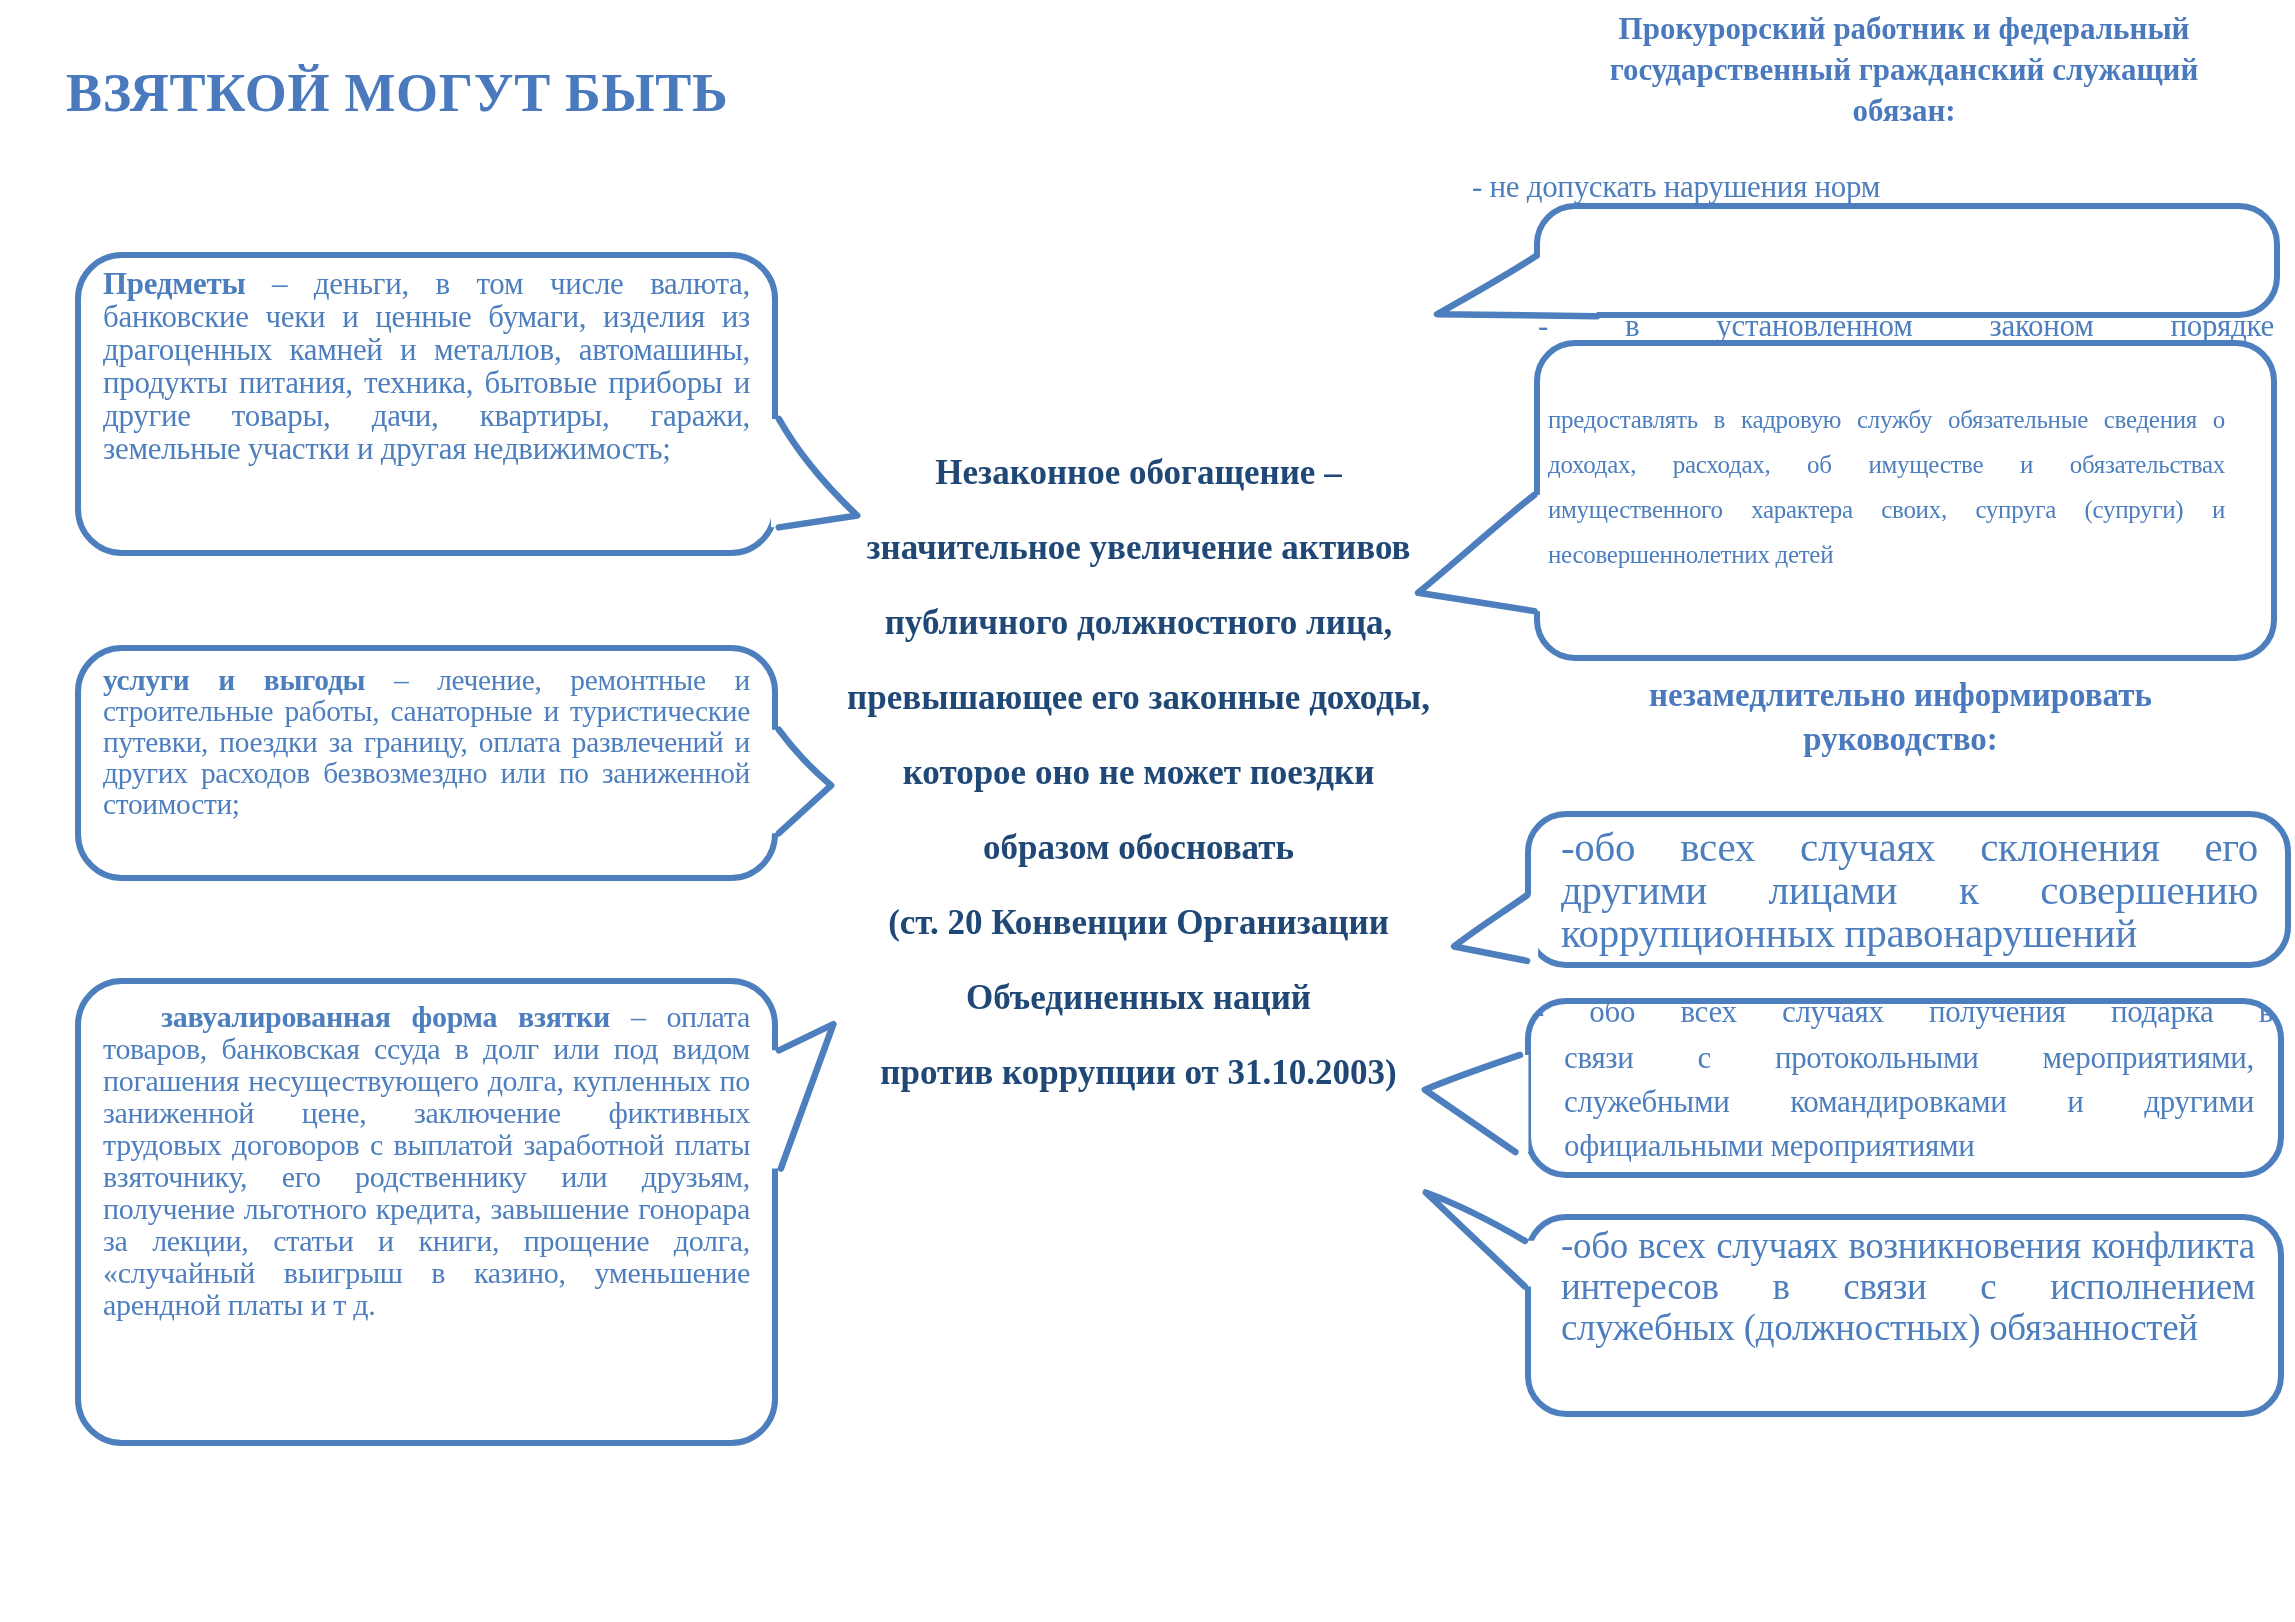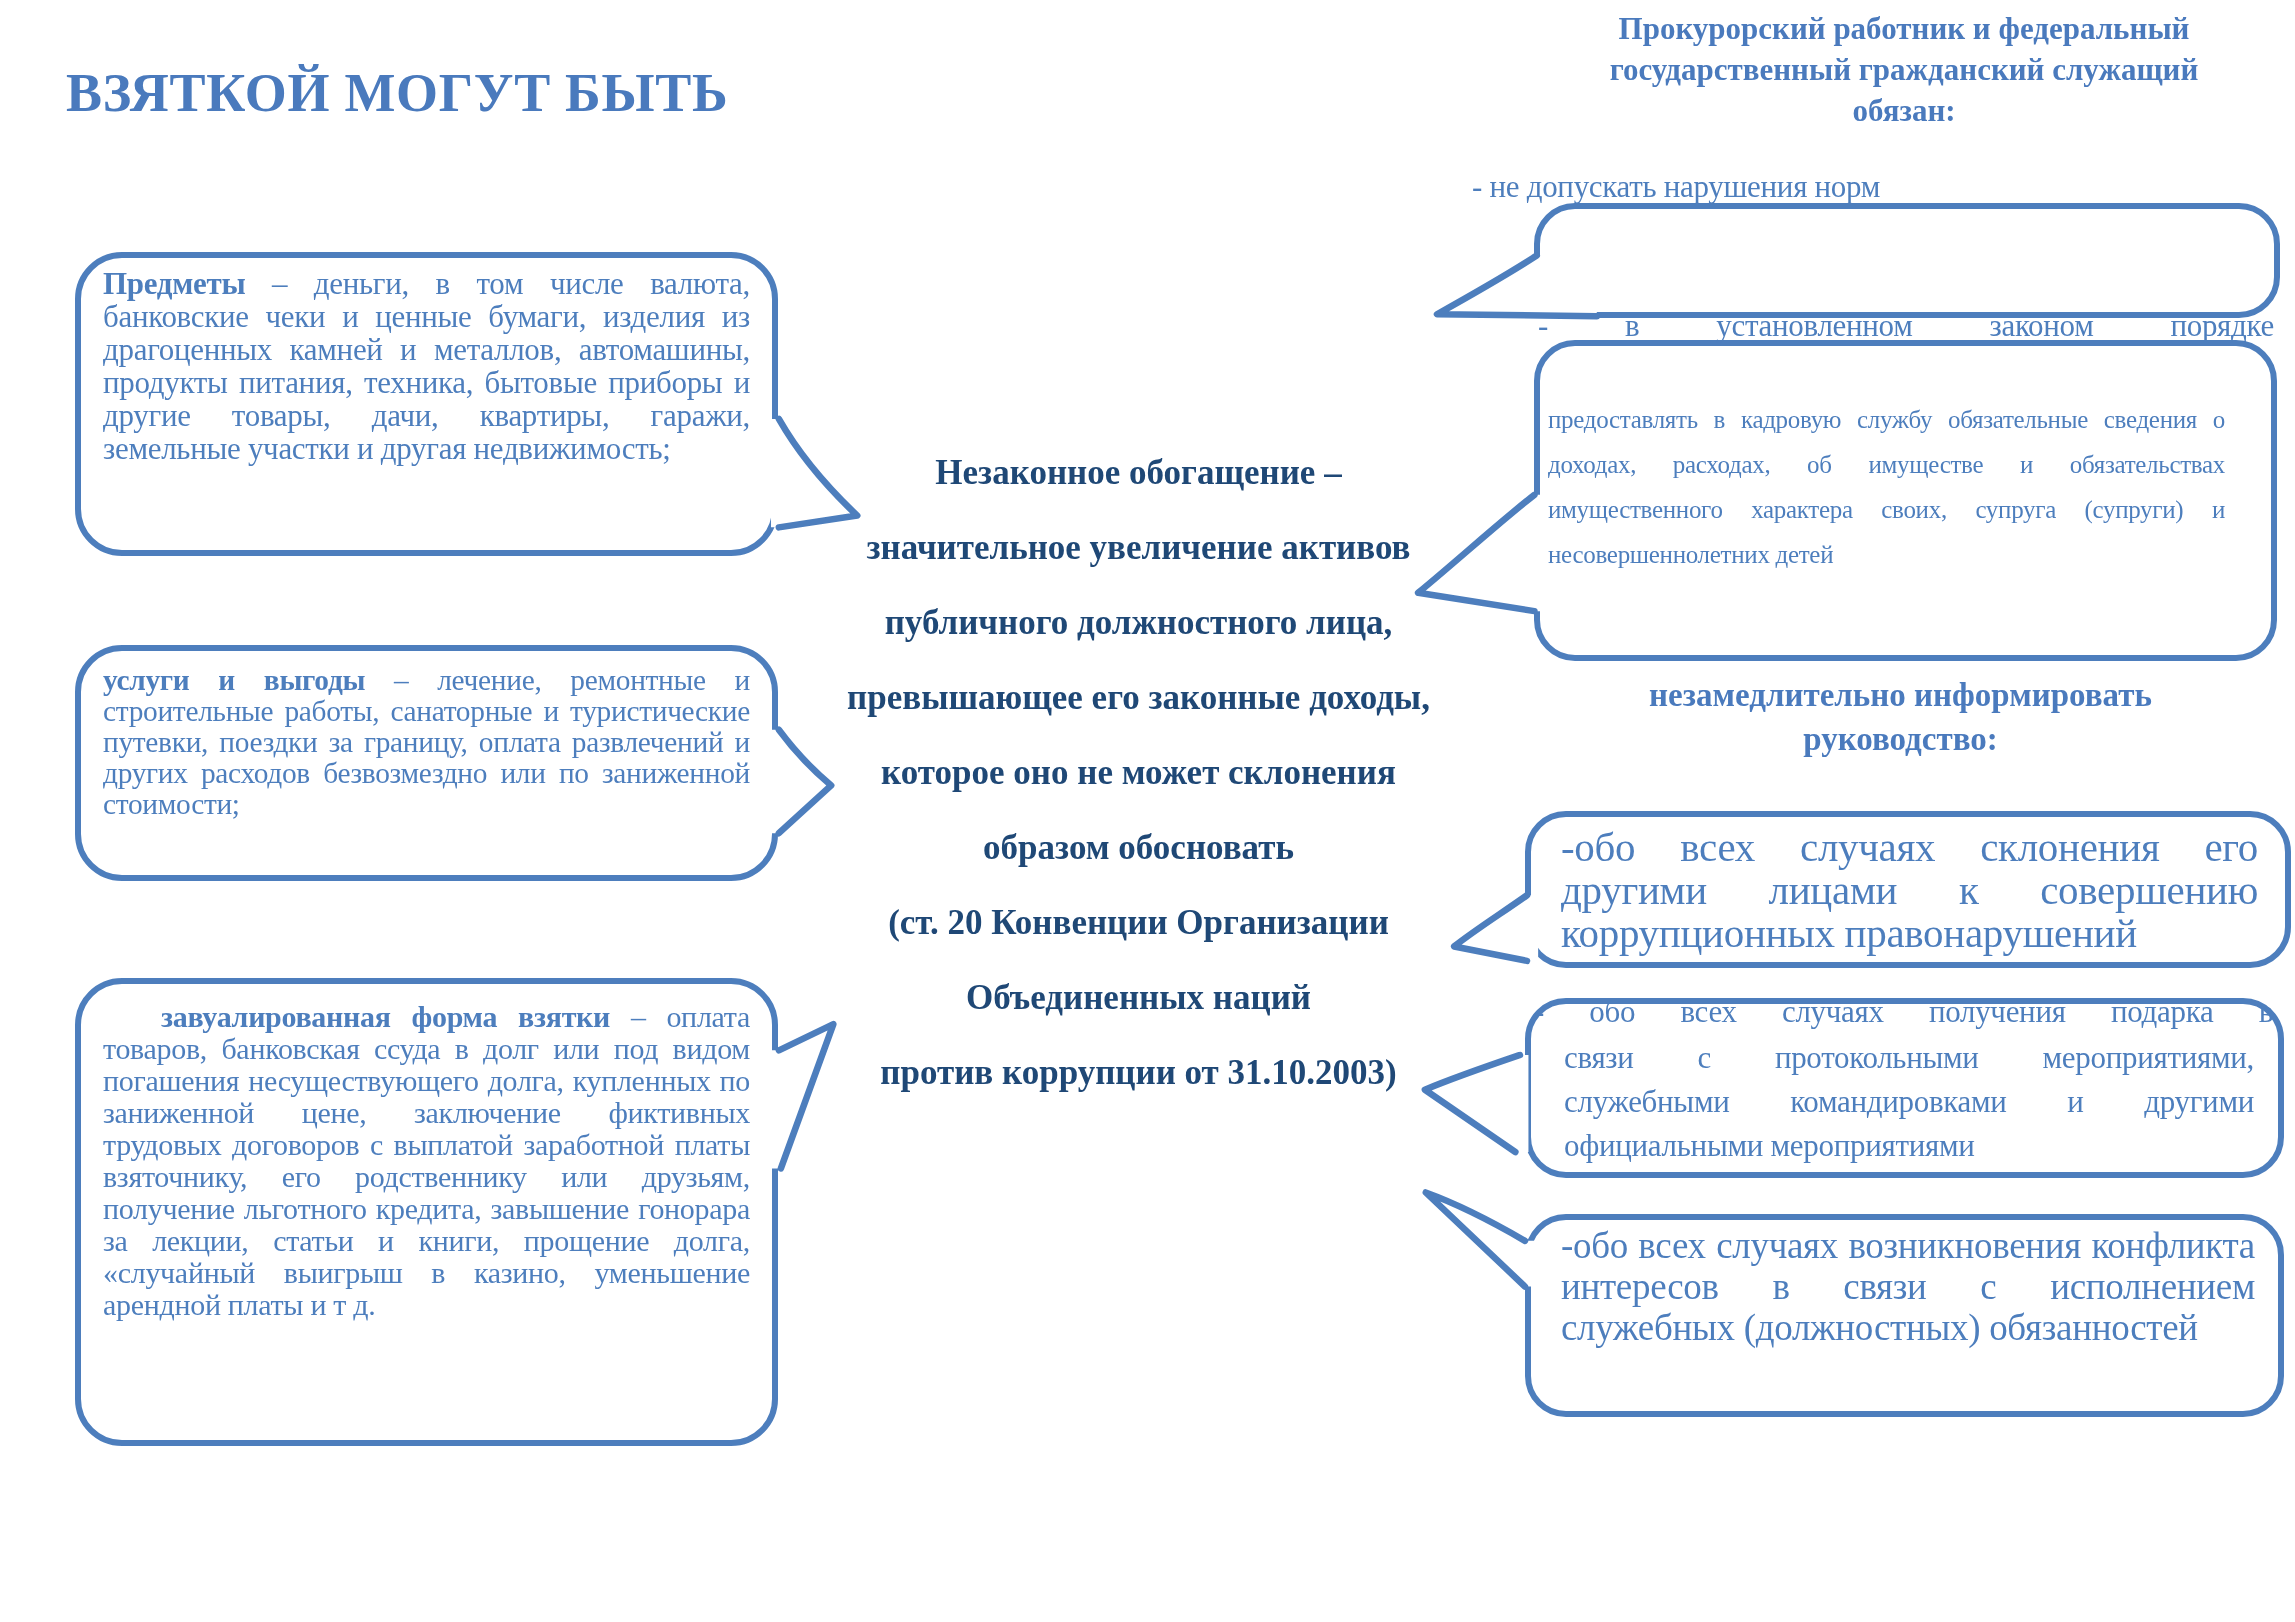--- a/index.html
+++ b/index.html
@@ -71,21 +71,21 @@
   <svg class="tail" style="left:771px;top:1011px" width="69" height="164" viewBox="0 0 105 250">
     <path class="tf" d="M 12,60 L 95,20 L 15,240 L 0,240 L 0,60 Z"></path>
     <path class="ts" d="M 12,60 L 95,20 L 15,240"></path>
   </svg>
 
   <div class="center-def">
     <div>Незаконное обогащение –</div>
     <div>значительное увеличение активов</div>
     <div>публичного должностного лица,</div>
     <div>превышающее его законные доходы,</div>
-    <div>которое оно не может склонения</div>
+    <div>которое оно не может поездки</div>
     <div>образом обосновать</div>
     <div>(ст. 20 Конвенции Организации</div>
     <div>Объединенных наций</div>
     <div>против коррупции от 31.10.2003)</div>
   </div>
 
   <div class="rhead">Прокурорский работник и федеральный государственный гражданский служащий обязан:</div>
 
   <div class="rbox" id="rbox1"></div>
   <div class="rbox" id="rbox2"></div>

